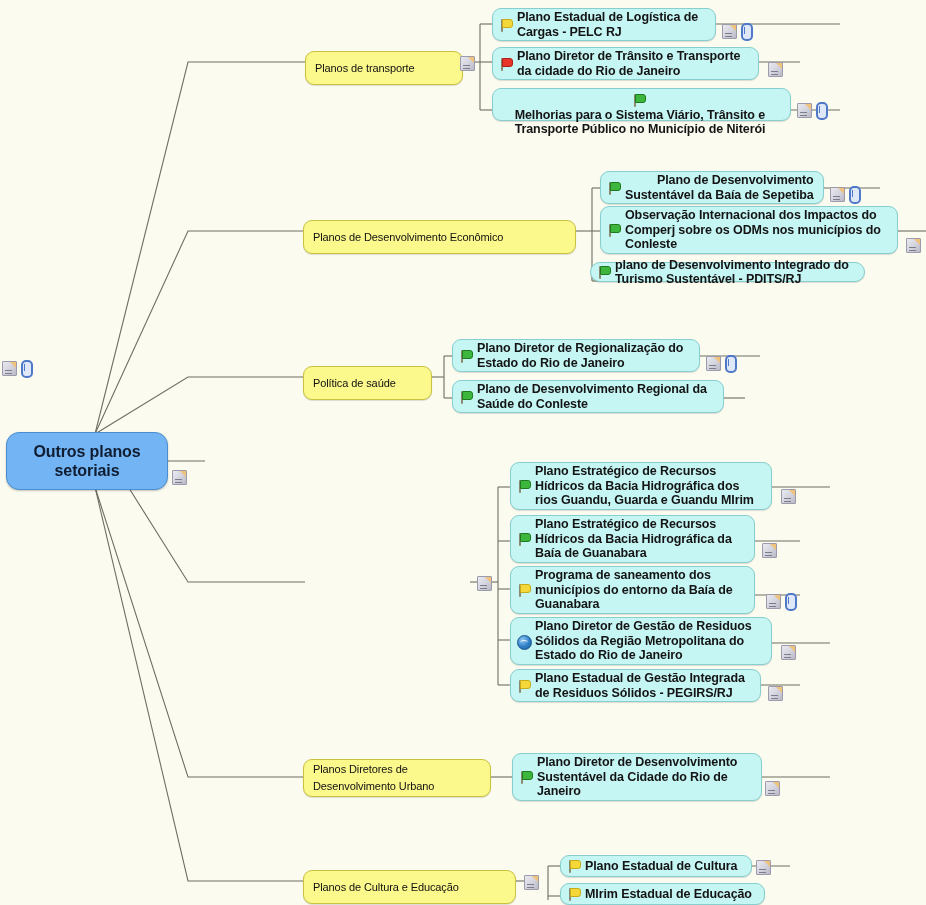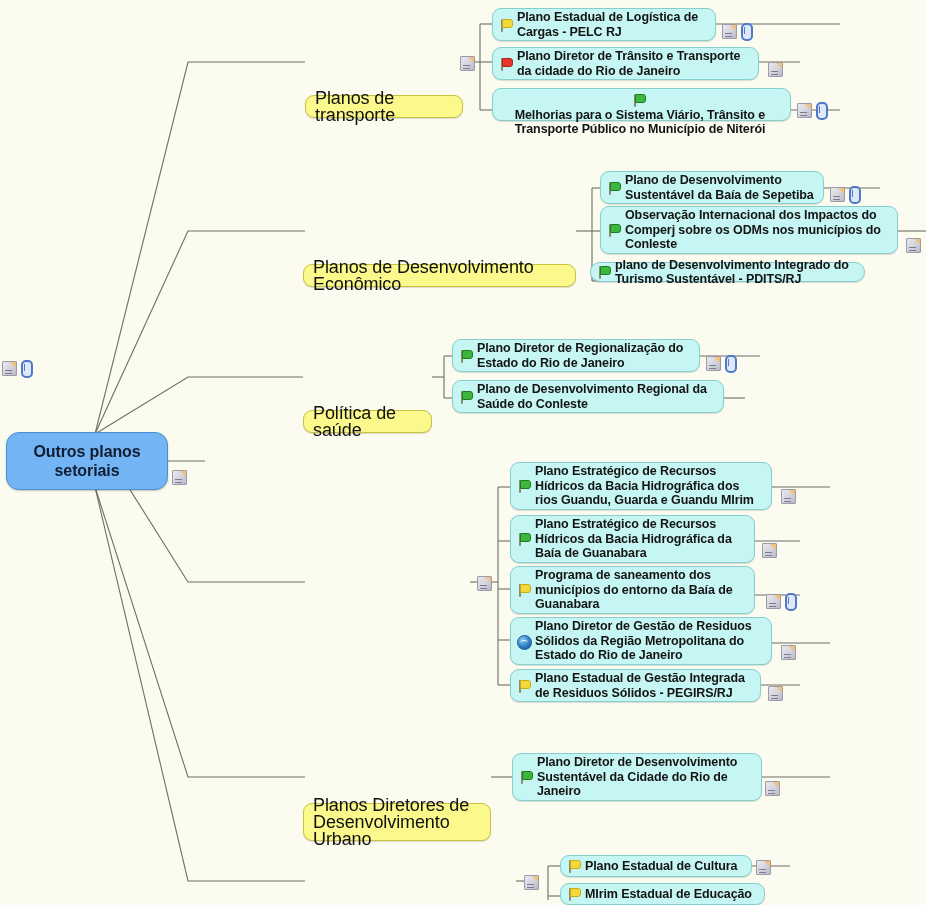--- a/index.html
+++ b/index.html
@@ -44,27 +44,26 @@
     font-size: 16px;
     line-height: 19px;
     color: #101c30;
     box-shadow: 0 1px 2px rgba(0,0,0,0.22);
   }
 
   
   .cat {
     background: #fbf88c;
     border: 1px solid #c9c23f;
-    font-size: 18px;
+    font-size: 11px;
     line-height: 17px;
     font-weight: normal;
-    padding: 10px 9px;
+    padding: 16px 9px;
     color: #111;
     box-shadow: 0 1px 1px rgba(0,0,0,0.13);
-    margin-top: 44px;
   }
   .cat.two-line { line-height: 17px; }
 
   
   .leaf {
     background: #c6f6f4;
     border: 1px solid #86cfce;
     font-size: 12.5px;
     line-height: 14.4px;
     font-weight: bold;
@@ -286,21 +285,21 @@
   </div>
   <div class="icons" style="left:797px; top:103px;">
     <span class="ico-note"></span>
     <span class="ico-clip"></span>
   </div>
 
   <div class="node cat" style="left:303px; top:220px; width:273px; height:23px;">
     <span>Planos de Desenvolvimento Econômico</span>
   </div>
 
-  <div class="node leaf" style="left:600px; top:171px; width:224px; height:33px;">
+  <div class="node leaf" style="left:600px; top:171px; width:224px; height:33px;text-align:right;">
     <span class="flagbox flag-green">
       <span class="flag-pole"></span>
         <span class="flag-cloth"></span>
     </span>
     <span>
       <span class="txt">Plano de Desenvolvimento</span>
       <span class="txt">Sustentável da Baía de Sepetiba</span>
     </span>
   </div>
   <div class="icons" style="left:830px; top:187px;">

